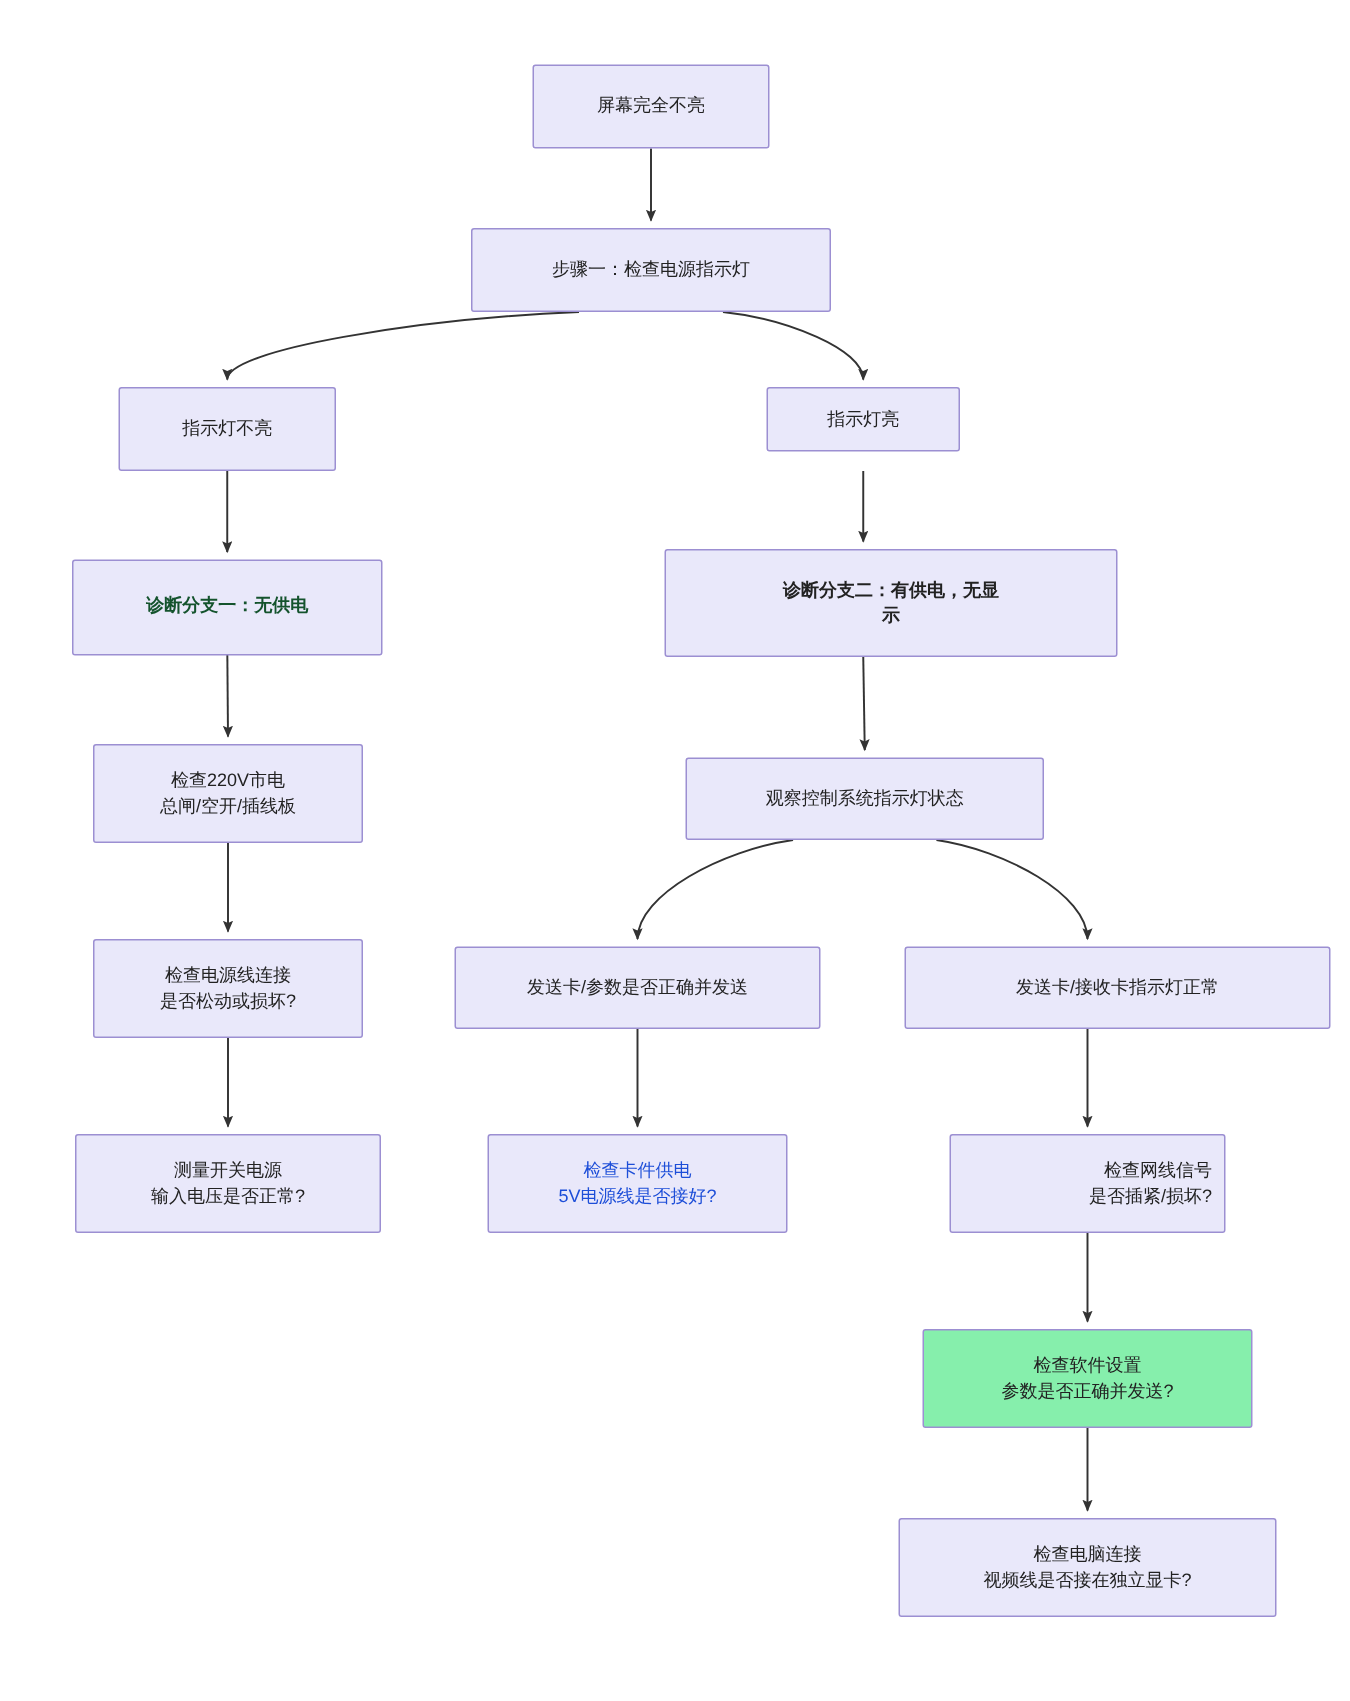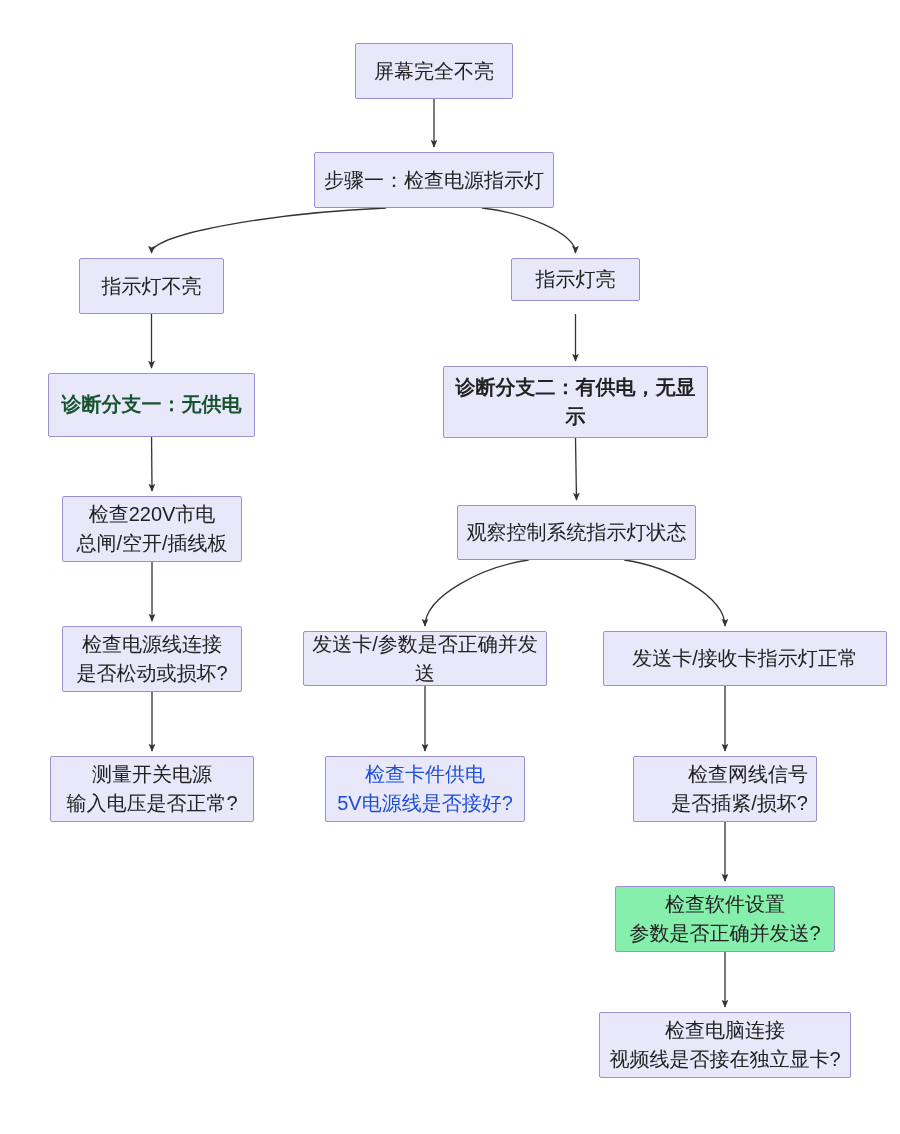--- a/index.html
+++ b/index.html
@@ -31,21 +31,21 @@
     position: absolute;
     box-sizing: border-box;
     background: #e9e8fa;
     border: 1px solid #9c8fd2;
     border-radius: 2px;
     display: flex;
     align-items: center;
     justify-content: center;
     text-align: center;
     color: #222222;
-    font-size: 20px;
+    font-size: 12px;
     line-height: 1.45;
     padding: 4px 8px;
     white-space: pre-line;
   }
   .flow-node.emphasis {
     font-weight: bold;
   }
   .node-label {
     display: block;
     width: 100%;
@@ -79,21 +79,21 @@
         <path d="M 725 822 L 725 881" marker-end="url(#arrowhead)" stroke="#333333"></path>
         <path d="M 725 952 L 725 1007" marker-end="url(#arrowhead)" stroke="#333333"></path>
       </g>
   </svg>
   <div id="node-layer">
       <div class="flow-node" style="left: 355px; top: 43px; width: 158px; height: 56px; background: rgb(233, 232, 250); border-color: rgb(156, 143, 210); color: rgb(34, 34, 34);"><span class="node-label">屏幕完全不亮</span></div>
       <div class="flow-node" style="left: 314px; top: 152px; width: 240px; height: 56px; background: rgb(233, 232, 250); border-color: rgb(156, 143, 210); color: rgb(34, 34, 34);"><span class="node-label">步骤一：检查电源指示灯</span></div>
       <div class="flow-node" style="left: 79px; top: 258px; width: 145px; height: 56px; background: rgb(233, 232, 250); border-color: rgb(156, 143, 210); color: rgb(34, 34, 34);"><span class="node-label">指示灯不亮</span></div>
       <div class="flow-node" style="left: 511px; top: 258px; width: 129px; height: 43px; background: rgb(233, 232, 250); border-color: rgb(156, 143, 210); color: rgb(34, 34, 34);"><span class="node-label">指示灯亮</span></div>
       <div class="flow-node emphasis" style="left: 48px; top: 373px; width: 207px; height: 64px; background: rgb(233, 232, 250); border-color: rgb(156, 143, 210); color: #14532d; font-family: Liberation Mono, monospace;"><span class="node-label">诊断分支一：无供电</span></div>
-      <div class="flow-node emphasis" style="left: 443px; top: 366px; width: 265px; height: 72px; background: rgb(233, 232, 250); border-color: rgb(156, 143, 210); color: rgb(34, 34, 34);"><span class="node-label">诊断分支二：有供电，无显
+      <div class="flow-node emphasis" style="left: 443px; top: 366px; width: 302px; height: 72px; background: rgb(233, 232, 250); border-color: rgb(156, 143, 210); color: rgb(34, 34, 34);"><span class="node-label">诊断分支二：有供电，无显
 示</span></div>
       <div class="flow-node" style="left: 62px; top: 496px; width: 180px; height: 66px; background: rgb(233, 232, 250); border-color: rgb(156, 143, 210); color: rgb(34, 34, 34);"><span class="node-label">检查220V市电
 总闸/空开/插线板</span></div>
       <div class="flow-node" style="left: 457px; top: 505px; width: 239px; height: 55px; background: rgb(233, 232, 250); border-color: rgb(156, 143, 210); color: rgb(34, 34, 34);"><span class="node-label">观察控制系统指示灯状态</span></div>
       <div class="flow-node" style="left: 62px; top: 626px; width: 180px; height: 66px; background: rgb(233, 232, 250); border-color: rgb(156, 143, 210); color: rgb(34, 34, 34);"><span class="node-label">检查电源线连接
 是否松动或损坏?</span></div>
       <div class="flow-node" style="left: 303px; top: 631px; width: 244px; height: 55px; background: rgb(233, 232, 250); border-color: rgb(156, 143, 210); color: rgb(34, 34, 34);"><span class="node-label">发送卡/参数是否正确并发送</span></div>
       <div class="flow-node" style="left: 603px; top: 631px; width: 284px; height: 55px; background: rgb(233, 232, 250); border-color: rgb(156, 143, 210); color: rgb(34, 34, 34);"><span class="node-label">发送卡/接收卡指示灯正常</span></div>
       <div class="flow-node" style="left: 50px; top: 756px; width: 204px; height: 66px; background: rgb(233, 232, 250); border-color: rgb(156, 143, 210); color: rgb(34, 34, 34);"><span class="node-label">测量开关电源
 输入电压是否正常?</span></div>

